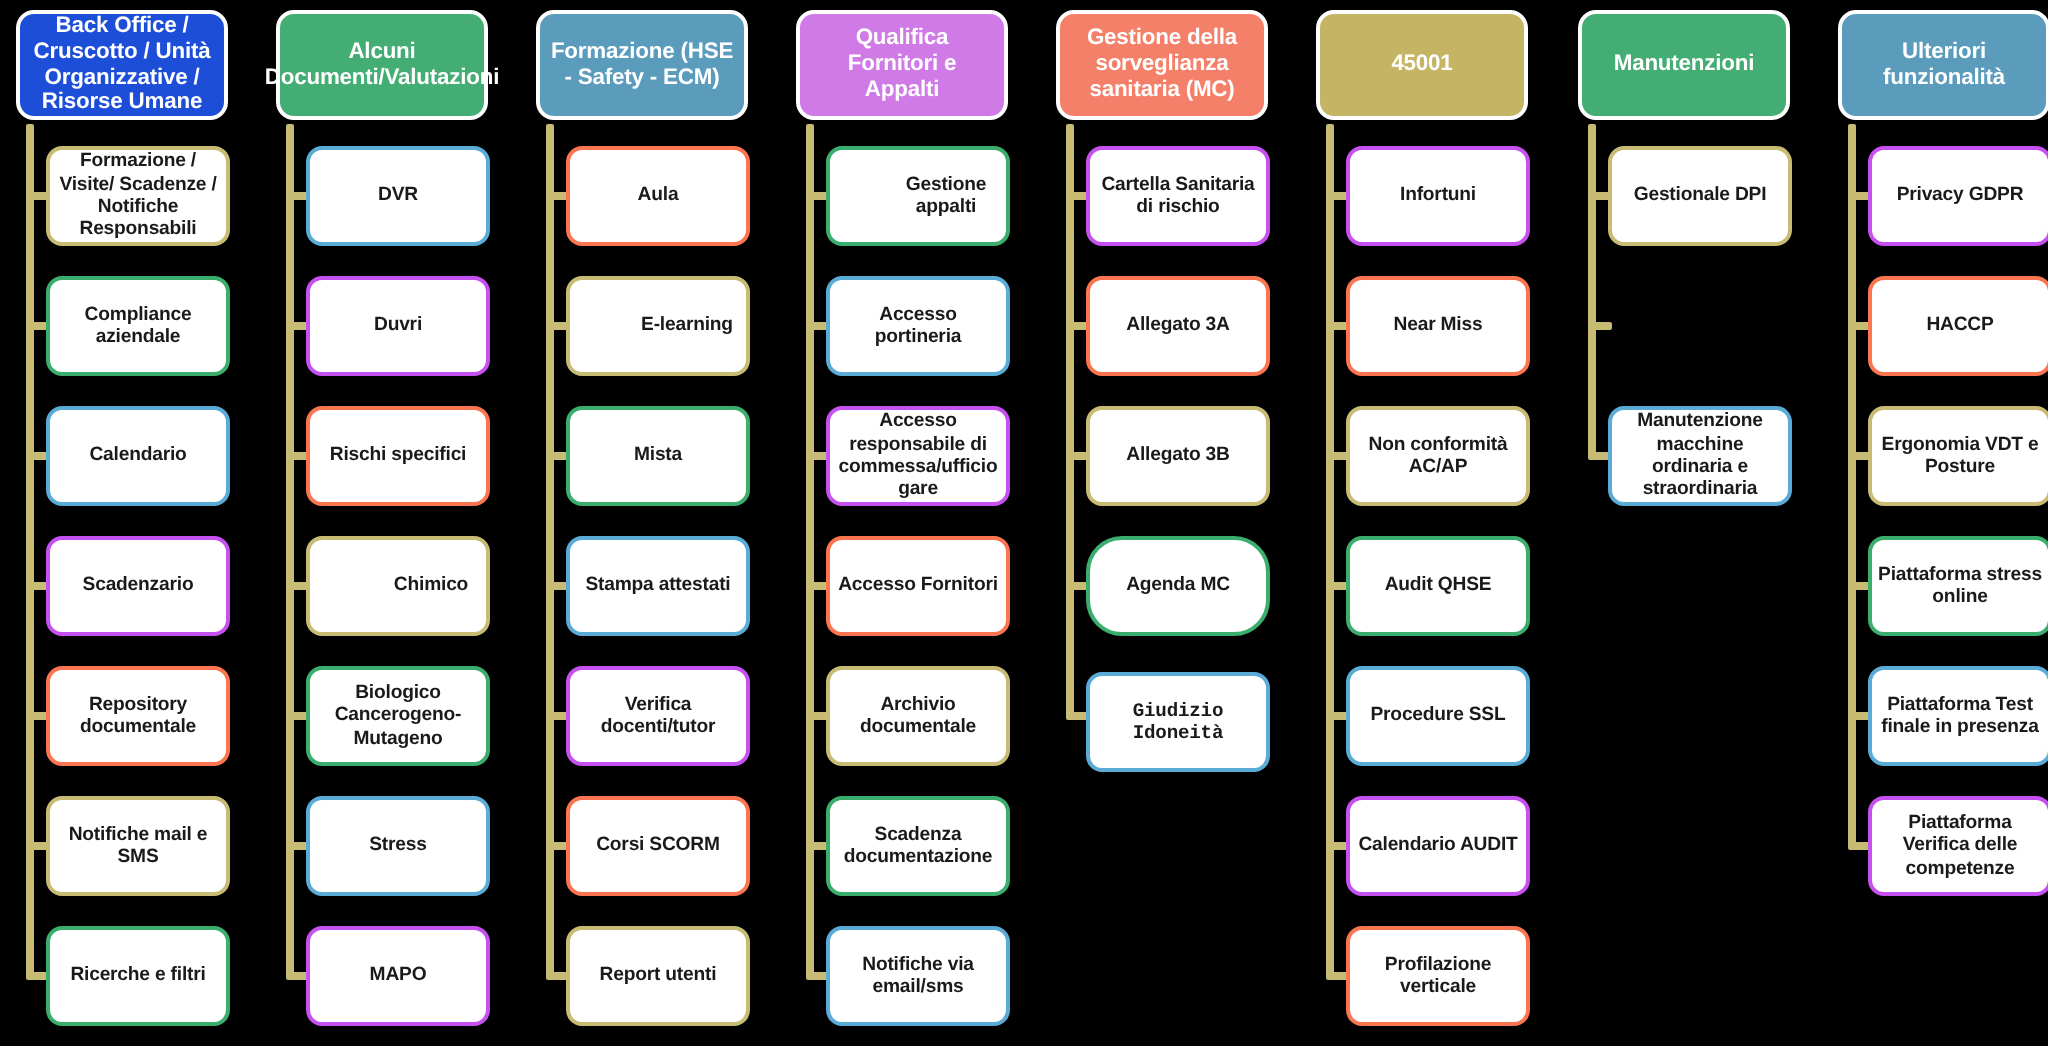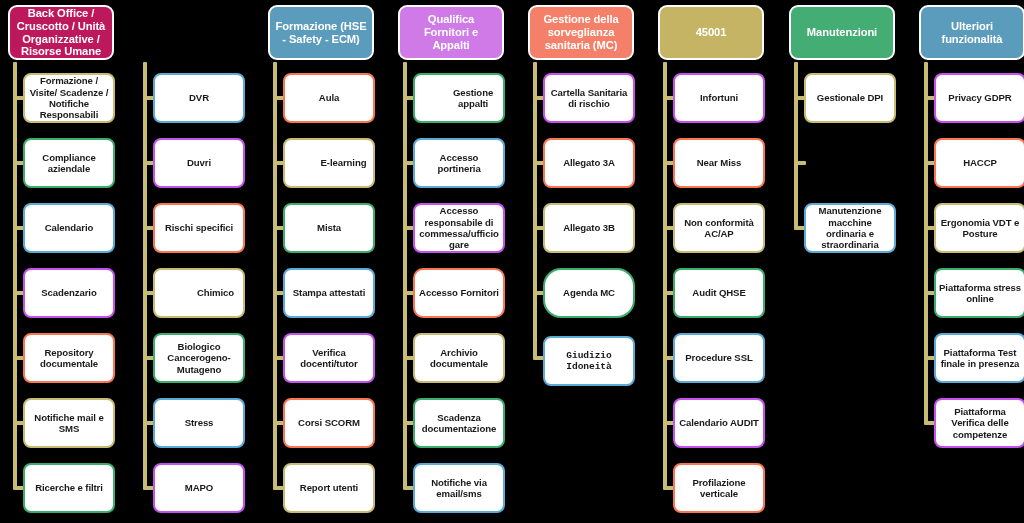--- a/index.html
+++ b/index.html
@@ -85,21 +85,21 @@
     letter-spacing: -0.1px;
   }
   .node span, .header span { display: block; }
 </style>
 </head>
 <body>
 
 <div id="board" style="background: rgb(0, 0, 0);">
     <div class="column" style="left: 0px;">
       <div class="spine" style="height: 426px;"></div>
-      <div class="header" style="background: #be185d;">
+      <div class="header" style="background: #1d4ed8;">
         <span>Back Office / Cruscotto / Unità Organizzative / Risorse Umane</span>
       </div>
       <div class="stub" style="top: 96px;"></div>
       <div class="node" style="top: 73px; border-color: rgb(200, 188, 116);">
         <span>Formazione / Visite/ Scadenze / Notifiche Responsabili</span>
       </div>
       <div class="stub" style="top: 161px;"></div>
       <div class="node" style="top: 138px; border-color: rgb(59, 174, 110);">
         <span>Compliance aziendale</span>
       </div>
@@ -119,20 +119,23 @@
       <div class="node" style="top: 398px; border-color: rgb(200, 188, 116);">
         <span>Notifiche mail e SMS</span>
       </div>
       <div class="stub" style="top: 486px;"></div>
       <div class="node" style="top: 463px; border-color: rgb(59, 174, 110);">
         <span>Ricerche e filtri</span>
       </div>
     </div>
     <div class="column" style="left: 130px;">
       <div class="spine" style="height: 426px;"></div>
+      <div class="header" style="background: rgb(68, 173, 116);">
+        <span>Alcuni Documenti/Valutazioni</span>
+      </div>
       <div class="stub" style="top: 96px;"></div>
       <div class="node" style="top: 73px; border-color: rgb(90, 171, 214);">
         <span>DVR</span>
       </div>
       <div class="stub" style="top: 161px;"></div>
       <div class="node" style="top: 138px; border-color: rgb(199, 80, 240);">
         <span>Duvri</span>
       </div>
       <div class="stub" style="top: 226px;"></div>
       <div class="node" style="top: 203px; border-color: rgb(251, 117, 80);">
@@ -200,21 +203,21 @@
       </div>
       <div class="stub" style="top: 161px;"></div>
       <div class="node" style="top: 138px; border-color: rgb(90, 171, 214);">
         <span>Accesso portineria</span>
       </div>
       <div class="stub" style="top: 226px;"></div>
       <div class="node" style="top: 203px; border-color: rgb(199, 80, 240);">
         <span>Accesso responsabile di commessa/ufficio gare</span>
       </div>
       <div class="stub" style="top: 291px;"></div>
-      <div class="node" style="top: 268px; border-color: rgb(251, 117, 80); border-radius: 10px;">
+      <div class="node" style="top: 268px; border-color: rgb(251, 117, 80);">
         <span>Accesso Fornitori</span>
       </div>
       <div class="stub" style="top: 356px;"></div>
       <div class="node" style="top: 333px; border-color: rgb(200, 188, 116);">
         <span>Archivio documentale</span>
       </div>
       <div class="stub" style="top: 421px;"></div>
       <div class="node" style="top: 398px; border-color: rgb(59, 174, 110);">
         <span>Scadenza documentazione</span>
       </div>

